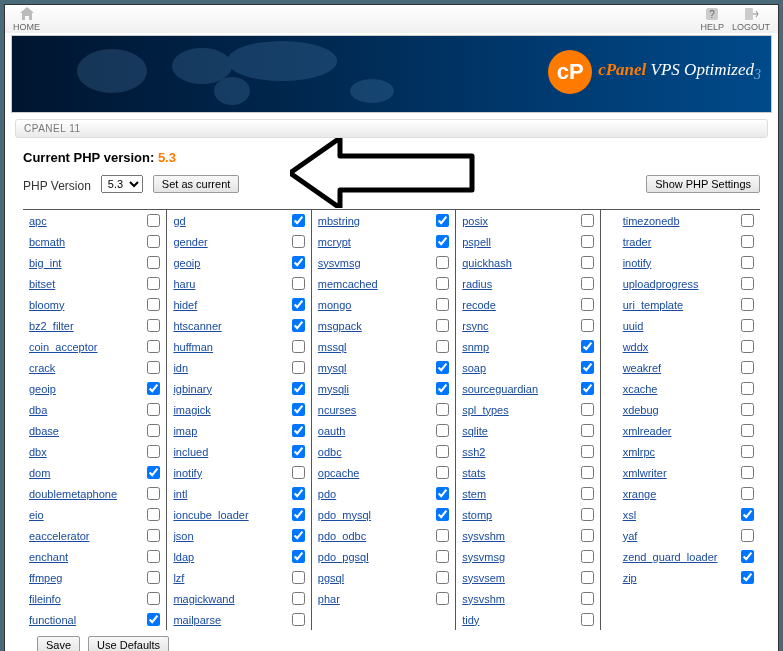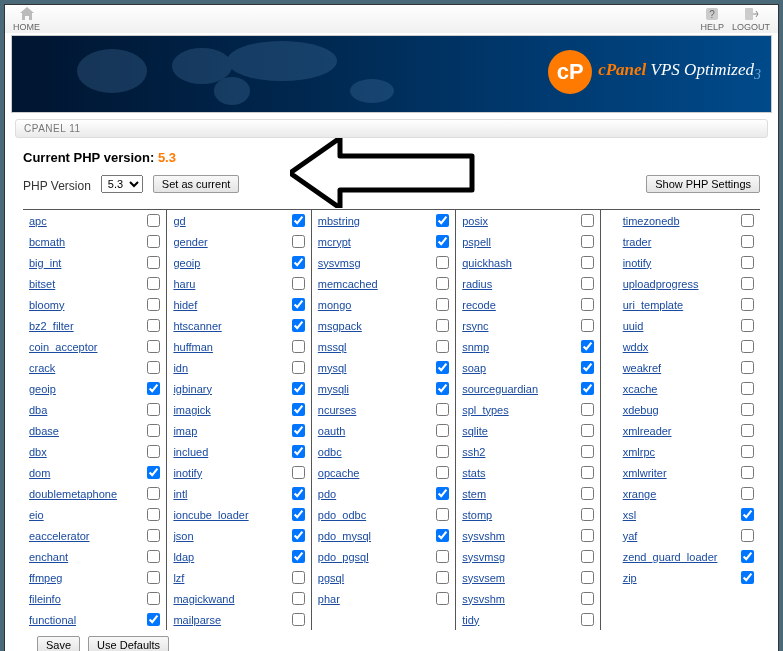--- a/index.html
+++ b/index.html
@@ -323,26 +323,26 @@
           </div>
           <div class="ext-row">
             <a href="#">opcache</a>
             <input type="checkbox" style="">
           </div>
           <div class="ext-row">
             <a href="#">pdo</a>
             <input type="checkbox" checked="" style="">
           </div>
           <div class="ext-row">
+            <a href="#">pdo_mysql</a>
+            <input type="checkbox" checked="" style="">
+          </div>
+          <div class="ext-row">
             <a href="#">pdo_odbc</a>
             <input type="checkbox" style="">
-          </div>
-          <div class="ext-row">
-            <a href="#">pdo_mysql</a>
-            <input type="checkbox" checked="" style="">
           </div>
           <div class="ext-row">
             <a href="#">pdo_pgsql</a>
             <input type="checkbox" style="">
           </div>
           <div class="ext-row">
             <a href="#">pgsql</a>
             <input type="checkbox" style="">
           </div>
           <div class="ext-row">

